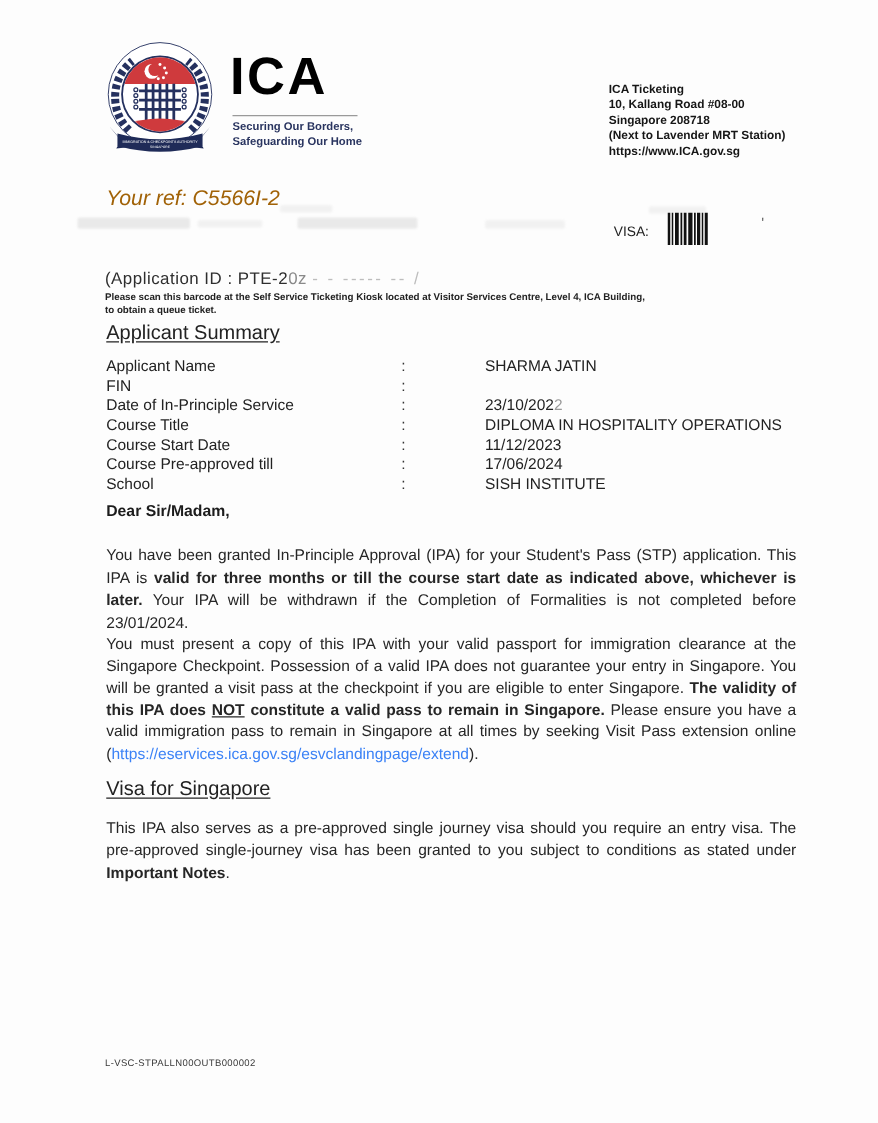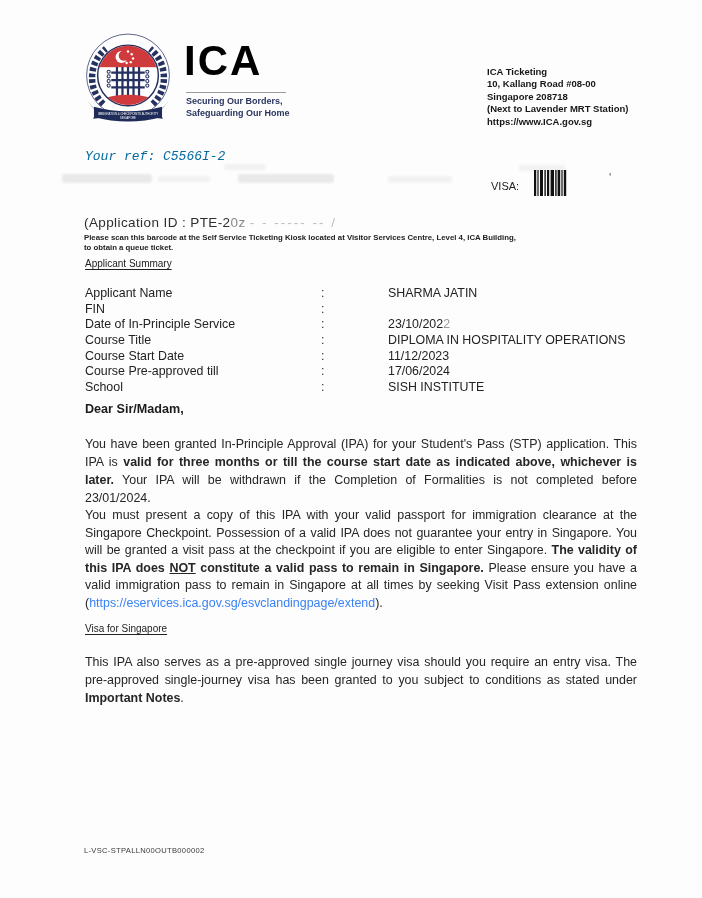--- a/index.html
+++ b/index.html
@@ -8,32 +8,32 @@
     font-family:"Liberation Sans",sans-serif;color:#2b2b2b;overflow:hidden;
   }
   .abs{position:absolute;}
   .bold{font-weight:bold;}
   
   .wordmark{left:184px;top:40px;font-size:42px;font-weight:bold;color:#000000;letter-spacing:2px;line-height:1;}
   .tag-divider{left:186px;top:92px;width:100px;height:1px;background:#9a9a9a;}
   .tagline{left:186px;top:96px;font-size:9px;font-weight:bold;color:#2a3560;line-height:11.5px;}
   .address{left:487px;top:66px;font-size:9.5px;font-weight:bold;color:#161616;line-height:12.4px;}
   
-  .your-ref{left:85px;top:149px;font-size:13px;font-style:italic;color:#0369a1;font-family:Liberation Mono, monospace;}
+  .your-ref{left:85px;top:149px;font-size:17px;font-style:italic;color:#a16207;}
   .smudge{background:#b9b9b9;opacity:.28;filter:blur(1px);border-radius:2px;}
   .smudge.lighter{opacity:.16;}
   .visa-label{left:491px;top:180px;font-size:11px;color:#222;text-align:right;}
   .apostrophe{left:609px;top:171px;font-size:12px;color:#666;}
   
   .app-id{left:84px;top:215px;font-size:13.5px;color:#2e2e2e;letter-spacing:.4px;}
   .app-id .faded{color:#8a8a8a;}
   .app-id .smudgetxt{color:#bdbdbd;letter-spacing:2px;}
   .kiosk-note{left:84px;top:233px;font-size:7.8px;font-weight:bold;color:#222;line-height:9.6px;width:480px;}
   
-  .section-heading{font-size:10px;color:#222;text-decoration:underline;text-underline-offset:2px;}
+  .section-heading{font-size:16px;color:#222;text-decoration:underline;text-underline-offset:2px;}
   .summary-heading{left:85px;top:258px;}
   .summary-table{left:85px;top:286px;width:552px;font-size:12.4px;color:#222;}
   .srow{display:flex;height:15.7px;line-height:15.7px;gap:44px;}
   .srow .lbl{width:192px;}
   .srow .col{width:23px;color:#333;}
   .srow .val{flex:1;}
   .srow .faded2{color:#999;}
   
   .salutation{left:85px;top:402px;font-size:12.6px;font-weight:bold;color:#1c1c1c;}
   .para{left:85px;width:552px;font-size:12.45px;line-height:18px;text-align:justify;color:#262626;}

